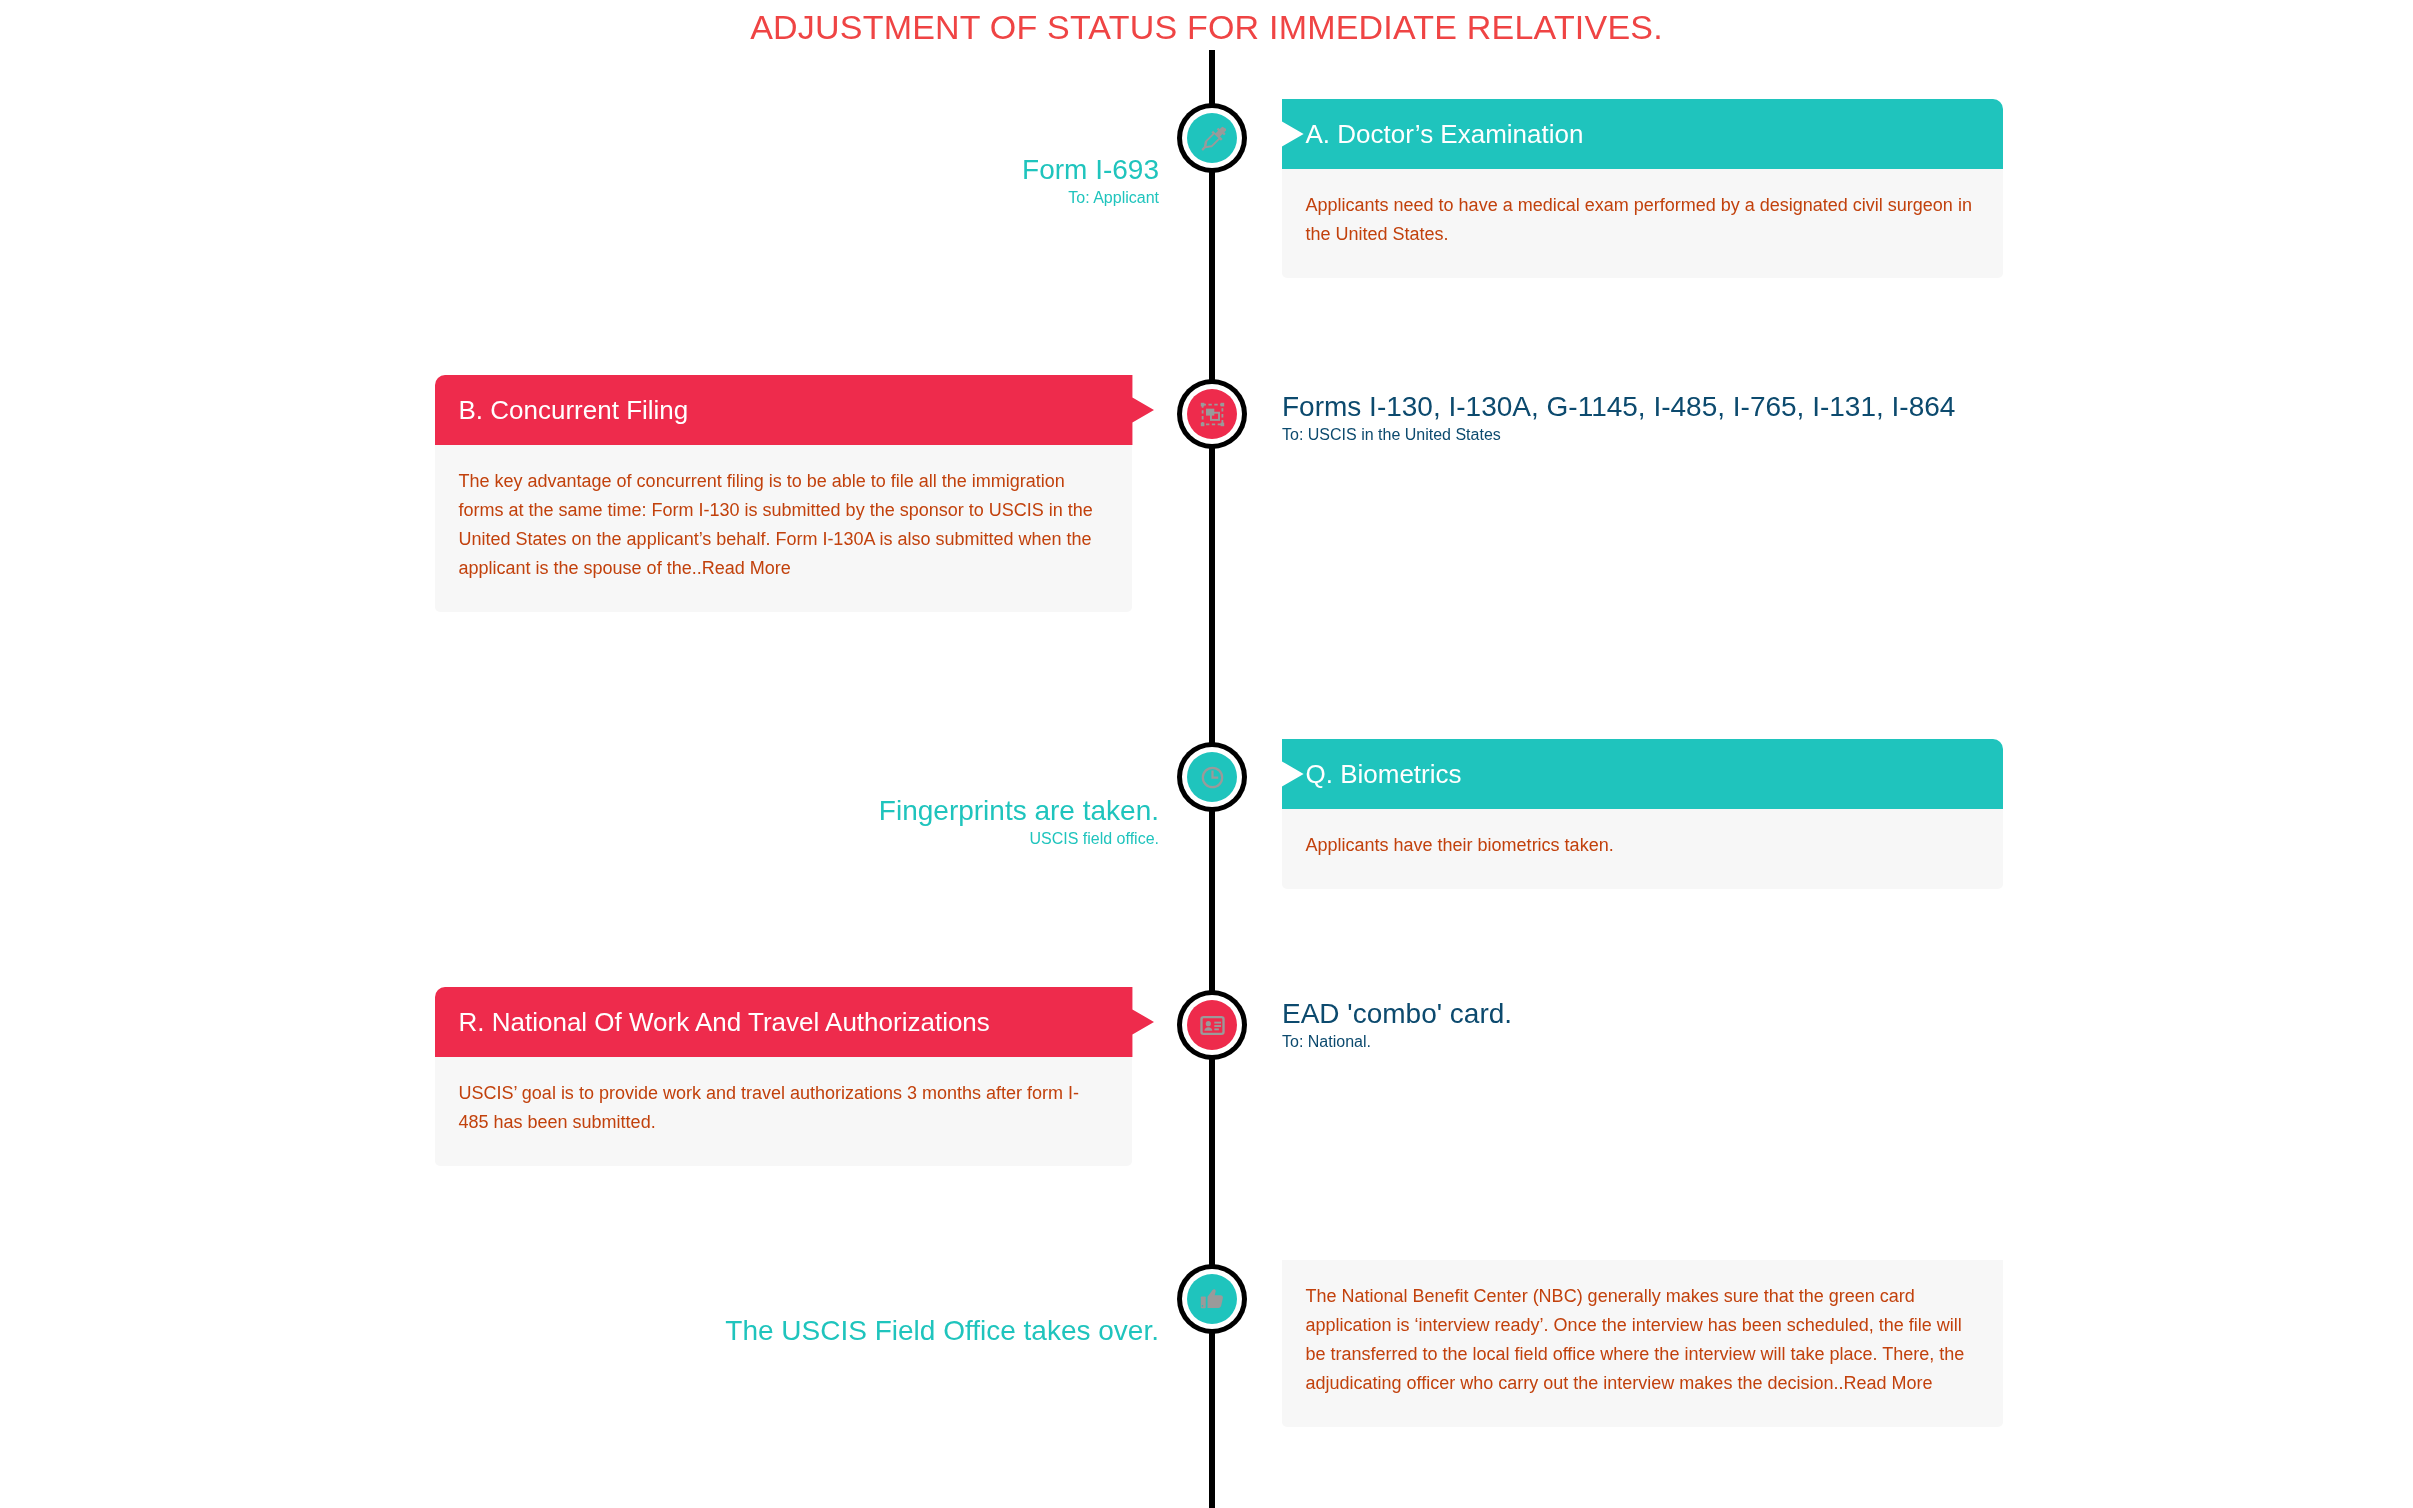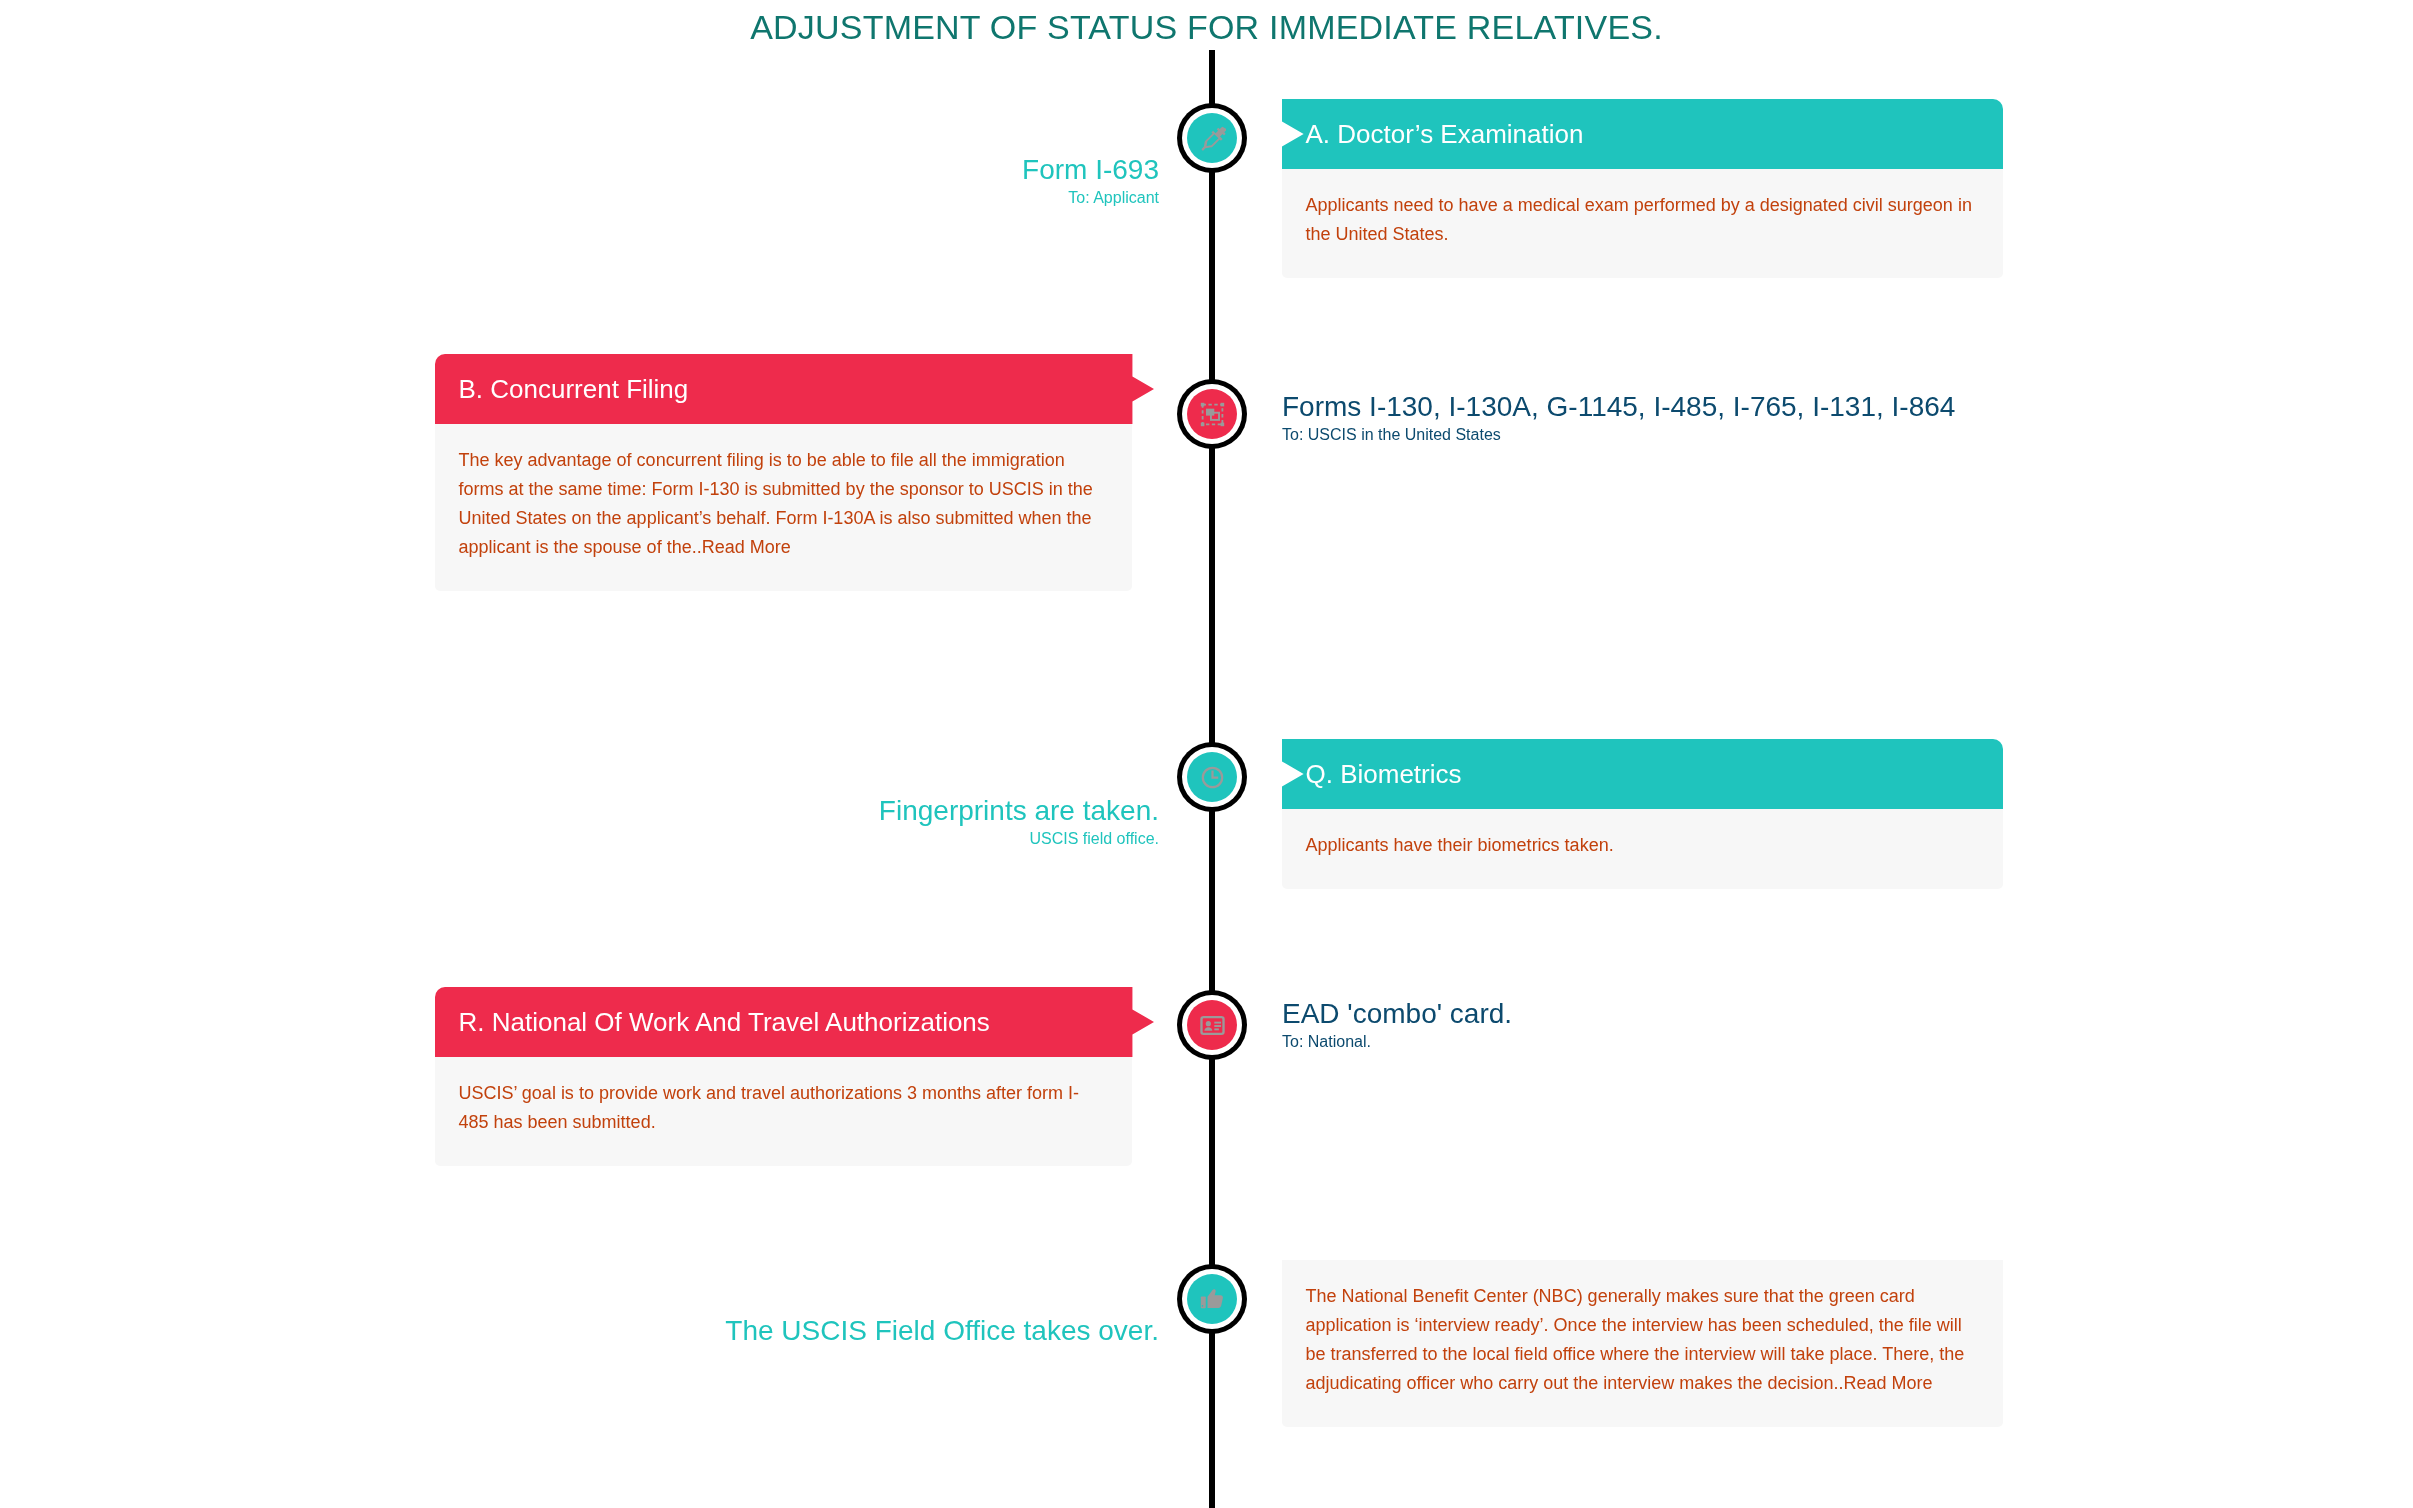--- a/index.html
+++ b/index.html
@@ -21,21 +21,21 @@
 
   
   .page-title {
     position: absolute;
     top: 8.4px;
     left: 0;
     width: 2413px;
     text-align: center;
     font-size: 34px;
     font-weight: 400;
-    color: #0f766e;
+    color: #ef4444;
     letter-spacing: 0.2px;
     white-space: nowrap;
   }
 
   
   .spine {
     position: absolute;
     left: 1209px;
     top: 50px;
     width: 5.9px;
@@ -210,21 +210,21 @@
     </div>
   </div>
 
   <div class="row" style="top:0">
 
     <div class="side-label righty red" style="top:390px">
       <div class="title">Forms I-130, I-130A, G-1145, I-485, I-765, I-131, I-864</div>
       <div class="sub">To: USCIS in the United States</div>
     </div>
 
-    <div class="card left" style="top:354px">
+    <div class="card left" style="top:375px">
       <div class="card-head">
         <span>B. Concurrent Filing</span>
       </div>
       <div class="card-body">
         <span>The key advantage of concurrent filing is to be able to file all the immigration forms at the same time: Form I-130 is submitted by the sponsor to USCIS in the United States on the applicant’s behalf. Form I-130A is also submitted when the applicant is the spouse of the..Read More</span>
       </div>
     </div>
 
     <div class="node" style="top:379px">
       <div class="node-white">

